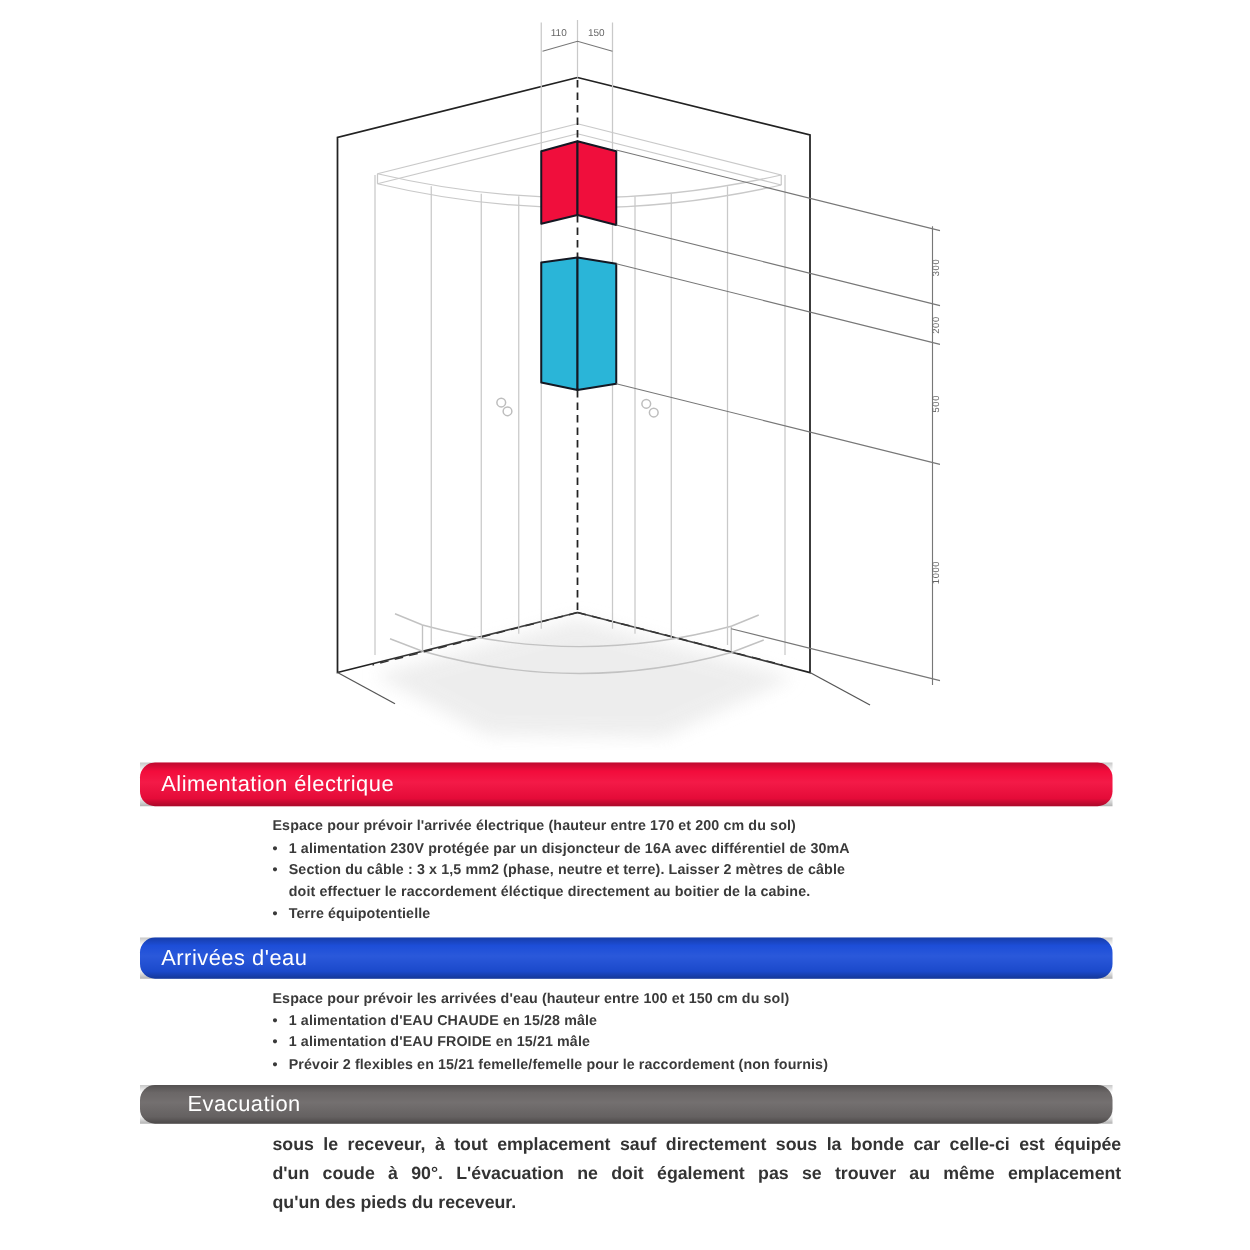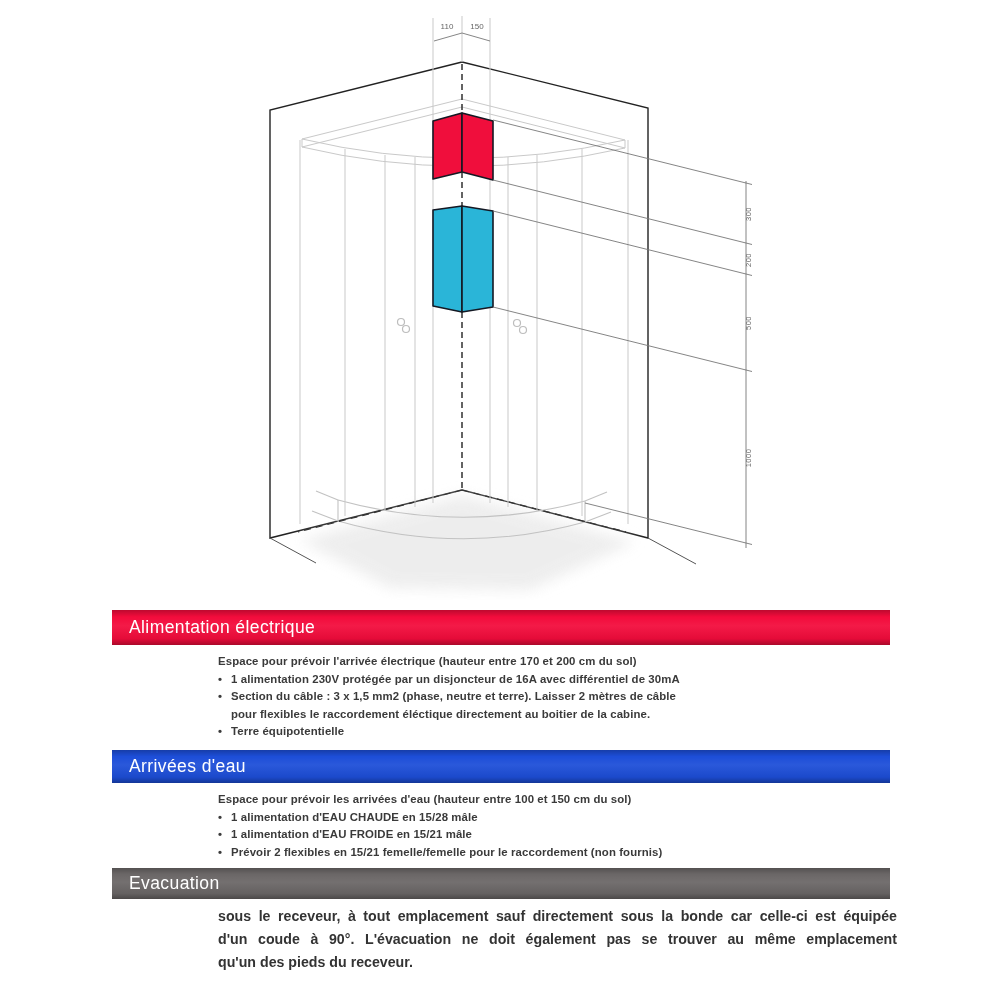--- a/index.html
+++ b/index.html
@@ -1,27 +1,27 @@
 <!DOCTYPE html>
 <html><head>
 <meta charset="utf-8">
 <style>
   html,body{margin:0;padding:0;background:#fff;}
   #page{position:relative;width:980px;height:1000px;background:#fff;overflow:hidden;
         font-family:"Liberation Sans",sans-serif;}
   svg{position:absolute;top:0;left:0;}
-  .bar{position:absolute;left:112px;width:778px;}
+  .bar{position:absolute;left:112px;width:778px;border-radius:12px;}
   .bar .shade{position:absolute;inset:0;
       background:linear-gradient(180deg,rgba(0,0,0,.22) 0%,rgba(0,0,0,0) 20%,
                  rgba(255,255,255,.06) 45%,rgba(0,0,0,.06) 82%,rgba(0,0,0,.30) 100%);}
   .bar .title{position:relative;z-index:1;color:#fff;padding-left:17px;
       font-size:17.5px;letter-spacing:.4px;font-weight:400;}
   #bar-elec{top:610px;height:35px;}  #bar-elec .title{line-height:35px;}
   #bar-eau {top:750px;height:33px;}  #bar-eau  .title{line-height:33px;}
-  #bar-evac{top:868px;height:31px;}  #bar-evac .title{line-height:31px;}
+  #bar-evac{top:868px;height:31px;}  #bar-evac .title{line-height:31px;margin-left:21px;}
   .tb{position:absolute;color:#3a3a3a;}
   .tb1,.tb2{left:218px;width:560px;font-size:11.4px;line-height:17.6px;letter-spacing:.1px;}
   .tb1{top:653px;} .tb2{top:791px;}
   .tb3{left:218px;top:905px;width:679px;font-size:14.2px;line-height:23px;color:#333;}
   .line{white-space:nowrap;font-weight:bold;}
   .line.bullet{padding-left:13px;}
   .line.bullet .b{display:inline-block;width:13px;margin-left:-13px;}
   .line.cont{padding-left:13px;}
   .tb3 .line{white-space:normal;}
   .tb3 .just{text-align:justify;text-align-last:justify;}
@@ -132,21 +132,21 @@
   </svg>
 
   <div class="bar" id="bar-elec" style="background-color: rgb(243, 12, 60);">
     <div class="shade"></div>
     <div class="title">Alimentation électrique</div>
   </div>
   <div class="tb tb1">
     <div class="line"><span>Espace pour prévoir l'arrivée électrique (hauteur entre 170 et 200 cm du sol)</span></div>
     <div class="line bullet"><span class="b">•</span><span>1 alimentation 230V protégée par un disjoncteur de 16A avec différentiel de 30mA</span></div>
     <div class="line bullet"><span class="b">•</span><span>Section du câble : 3 x 1,5 mm2 (phase, neutre et terre). Laisser 2 mètres de câble</span></div>
-    <div class="line cont"><span>pour flexibles le raccordement éléctique directement au boitier de la cabine.</span></div>
+    <div class="line cont"><span>doit effectuer le raccordement éléctique directement au boitier de la cabine.</span></div>
     <div class="line bullet"><span class="b">•</span><span>Terre équipotentielle</span></div>
   </div>
 
   <div class="bar" id="bar-eau" style="background-color: #1d4ed8;">
     <div class="shade"></div>
     <div class="title">Arrivées d'eau</div>
   </div>
   <div class="tb tb2">
     <div class="line"><span>Espace pour prévoir les arrivées d'eau (hauteur entre 100 et 150 cm du sol)</span></div>
     <div class="line bullet"><span class="b">•</span><span>1 alimentation d'EAU CHAUDE en 15/28 mâle</span></div>

